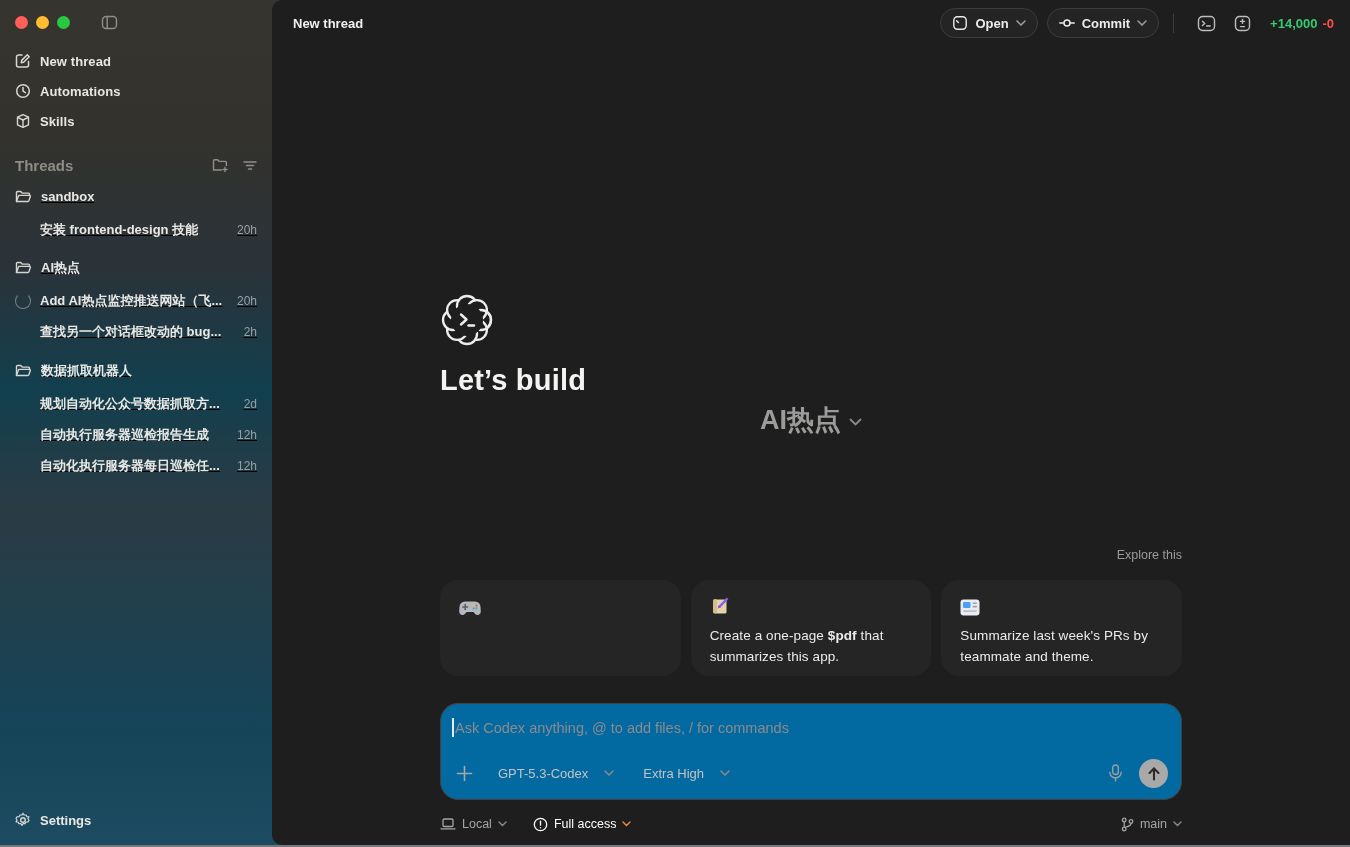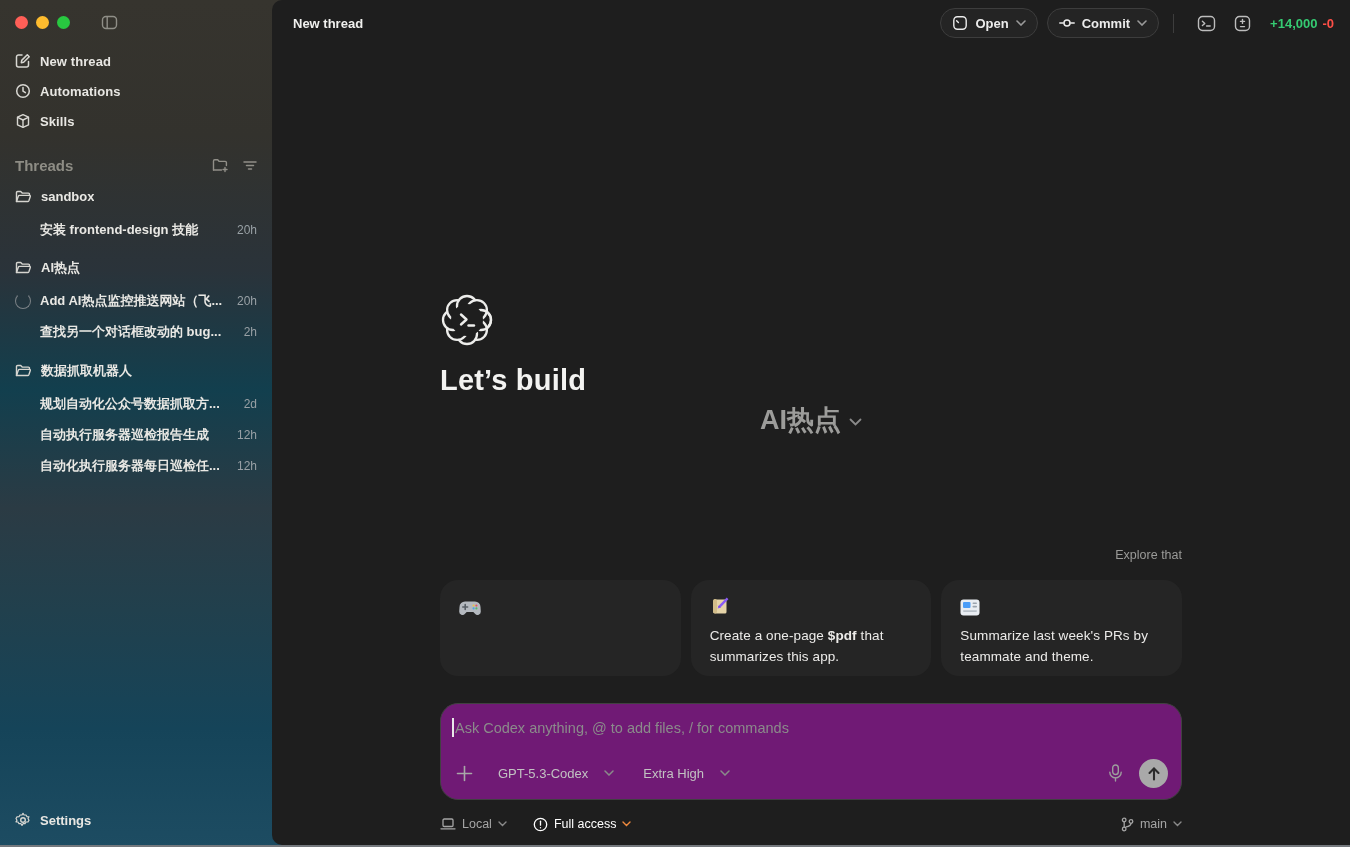--- a/index.html
+++ b/index.html
@@ -18,21 +18,21 @@
   .light{width:13px;height:13px;border-radius:50%;}
   .sb-toggle{position:absolute;left:101px;top:14px;color:#8f8e87;}
   .nav{position:absolute;left:0;top:46px;right:0;}
   .nav-row{height:30px;display:flex;align-items:center;padding:0 15px;color:#e8e7e3;gap:9px;cursor:default;}
   .nav-row .lbl{font-size:13px;font-weight:700;letter-spacing:.1px;}
   .nav-ico{color:#d8d7d2;flex:0 0 auto;}
   .threads-hd{position:absolute;left:0;right:0;top:153px;height:24px;display:flex;align-items:center;padding:0 15px;}
   .threads-hd .lbl{font-size:15px;font-weight:700;color:#8e8d85;}
   .threads-hd .spacer{flex:1;}
   .threads-hd .ico{color:#918f88;margin-left:14px;}
-  .trow{position:absolute;left:0;right:0;height:29px;display:flex;align-items:center;padding:0 15px;gap:9px;}
+  .trow{position:absolute;left:0;right:0;height:29px;display:flex;align-items:center;padding:0 15px;gap:9px;text-decoration:underline;}
   .trow .folder-ico{color:#d6d5d0;flex:0 0 auto;}
   .trow .name{font-size:13px;font-weight:700;color:#e9e8e4;white-space:nowrap;overflow:hidden;}
   .trow .title{font-size:13px;font-weight:700;color:#e9e8e4;white-space:nowrap;overflow:hidden;flex:1;}
   .trow.child{padding-left:40px;}
   .trow.child.with-ico{padding-left:15px;}
   .trow .time{font-size:12px;font-weight:500;color:#98a0a5;margin-left:auto;flex:0 0 auto;}
   .spin{width:14px;height:14px;border-radius:50%;border:1.7px solid #7c8287;border-top-color:transparent;flex:0 0 auto;}
   .settings{position:absolute;left:0;right:0;bottom:10px;height:30px;display:flex;align-items:center;padding:0 15px;gap:9px;color:#e8e7e3;}
   .settings .lbl{font-size:13px;font-weight:700;}
 
@@ -58,21 +58,21 @@
   .hero-line2 .chev{color:#8a8a8a;margin-top:4px;}
 
   .explore{top:548px;text-align:right;font-size:12.5px;font-weight:500;color:#9b9b99;cursor:default;}
 
   .cards{top:580px;display:flex;gap:10px;}
   .card{flex:1;height:96px;background:#252525;border-radius:18px;padding:15px 19px;box-sizing:border-box;cursor:default;}
   .card .cicon{height:21px;margin-bottom:9px;display:flex;align-items:flex-end;}
   .card .ctext{font-size:13.5px;font-weight:500;color:#eceau;color:#ecebe9;line-height:21px;letter-spacing:.1px;}
   .card .ctext b{font-weight:700;}
 
-  .composer{top:703px;height:97px;box-sizing:border-box;background:#701a75;border:1px solid #414141;border-radius:18px;}
+  .composer{top:703px;height:97px;box-sizing:border-box;background:#0369a1;border:1px solid #414141;border-radius:18px;}
   .composer input{position:absolute;left:12px;right:14px;top:12px;height:24px;background:transparent;border:none;outline:none;color:#e8e8e8;font-size:14.5px;font-family:inherit;padding:0 0 0 2px;caret-color:#fff;}
   .composer input::placeholder{color:#8b8b8b;opacity:1;}
   .caret{position:absolute;left:11px;top:14px;width:1.5px;height:19px;background:#e9e9e9;}
   .crow{position:absolute;left:15px;right:13px;bottom:11px;height:30px;display:flex;align-items:center;}
   .plus-btn{color:#a8a8a8;margin-right:25px;cursor:default;}
   .select{display:flex;align-items:center;gap:16px;color:#c2c2c2;font-size:13px;font-weight:500;cursor:default;}
   .select .chev{color:#8a8a8a;}
   .select + .select{margin-left:29px;}
   .crow-right{margin-left:auto;display:flex;align-items:center;gap:16px;}
   .mic{color:#9d9d9d;cursor:default;}
@@ -297,21 +297,21 @@
       <span>AI热点</span>
       <span class="chev">
         <svg width="13" height="8" viewBox="0 0 13 8" fill="none" stroke="currentColor" stroke-width="1.8" stroke-linecap="round">
             <path d="M1.5 1.5l5 5 5-5"></path>
           </svg>
       </span>
     </div>
   </div>
 
   <div class="column explore">
-    <span>Explore that</span>
+    <span>Explore this</span>
   </div>
 
   <div class="column cards">
     <div class="card">
       <div class="cicon">
         <svg width="22" height="15" viewBox="0 0 22 15">
             <path d="M6 .5h10a5.5 5.5 0 0 1 5.5 5.5l.3 4.5a3.3 3.3 0 0 1-5.8 2.3L14.3 11H7.7L6 12.8A3.3 3.3 0 0 1 .2 10.5L.5 6A5.5 5.5 0 0 1 6 .5z" fill="#b4b9bf"></path>
             <path d="M6.2 3.6v4.8M3.8 6h4.8" stroke="#585f66" stroke-width="1.6" stroke-linecap="round"></path>
             <circle cx="14.6" cy="7.4" r="1.1" fill="#4aa3e8"></circle>
             <circle cx="17.4" cy="4.6" r="1.1" fill="#e25563"></circle>

